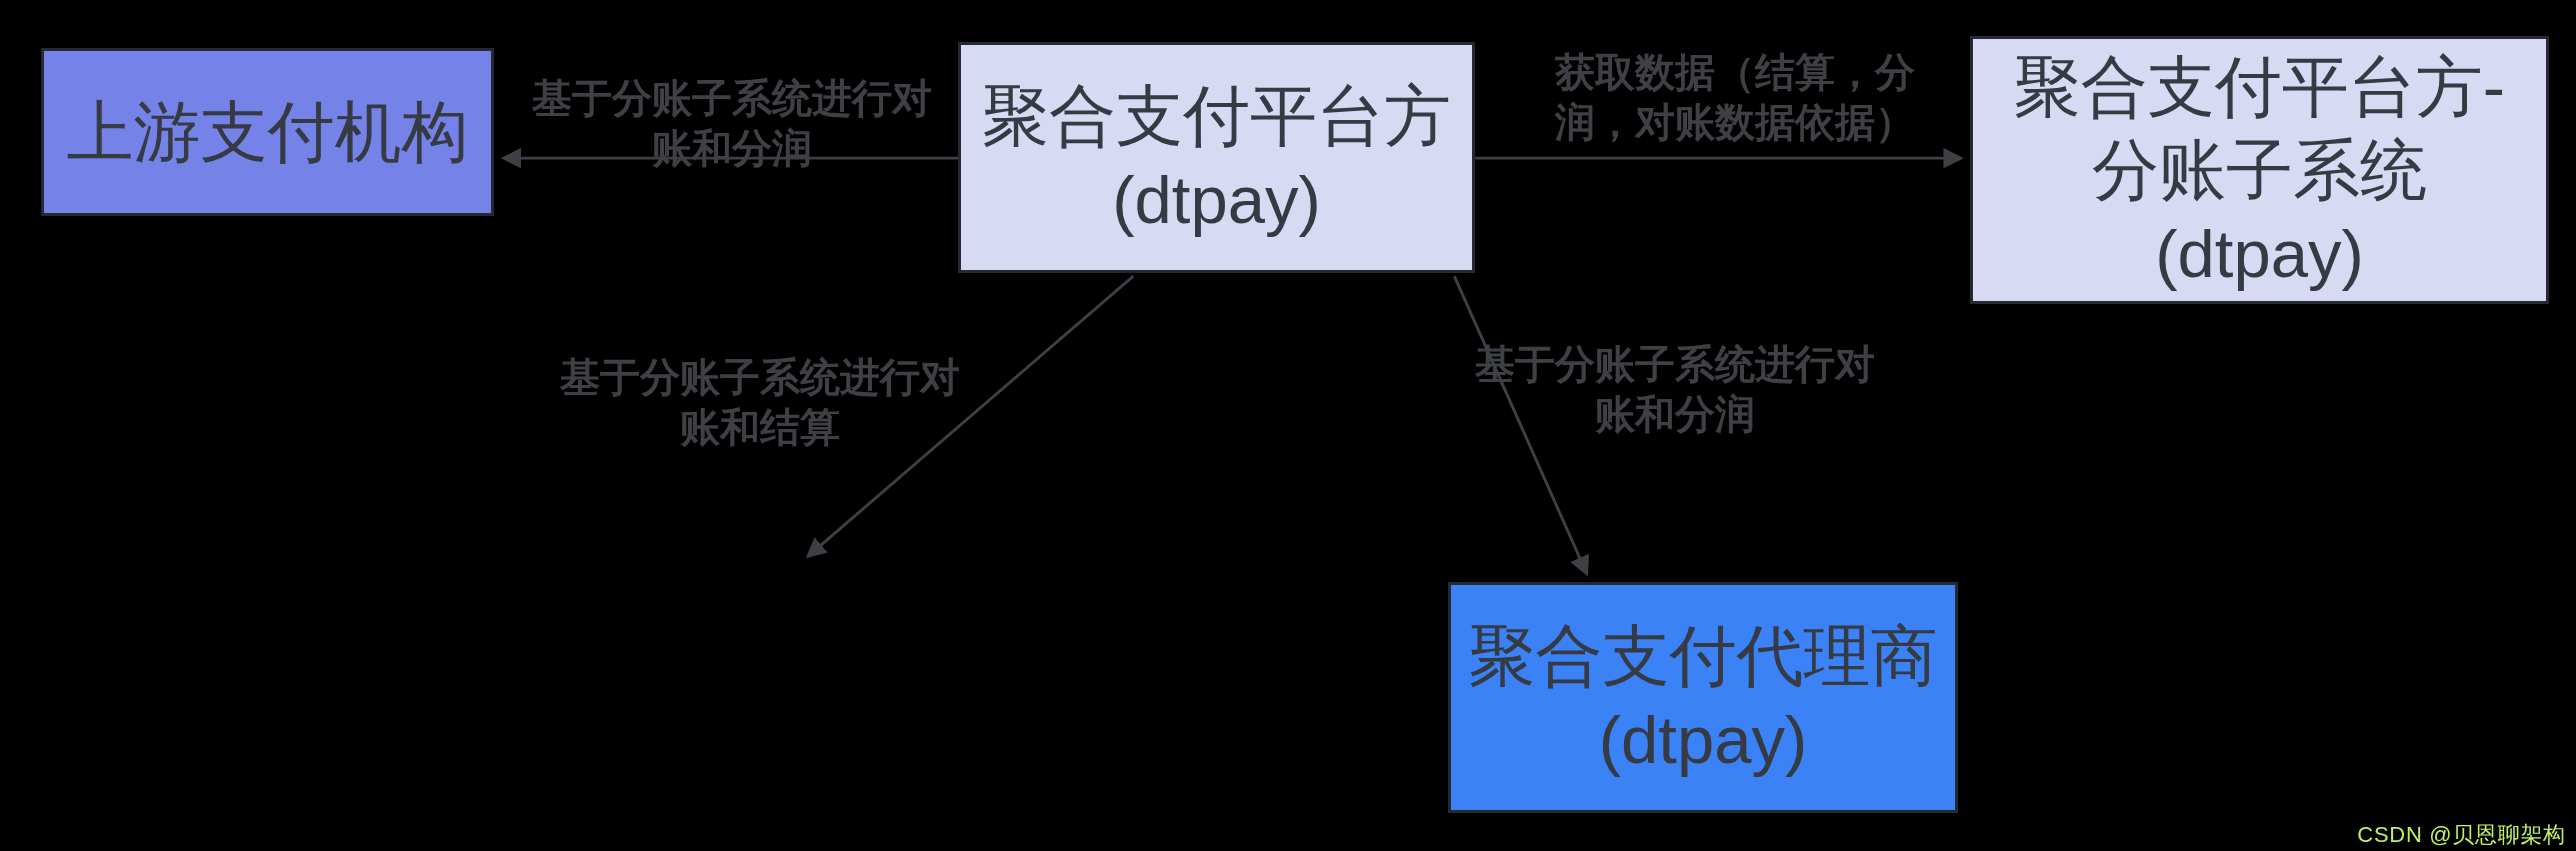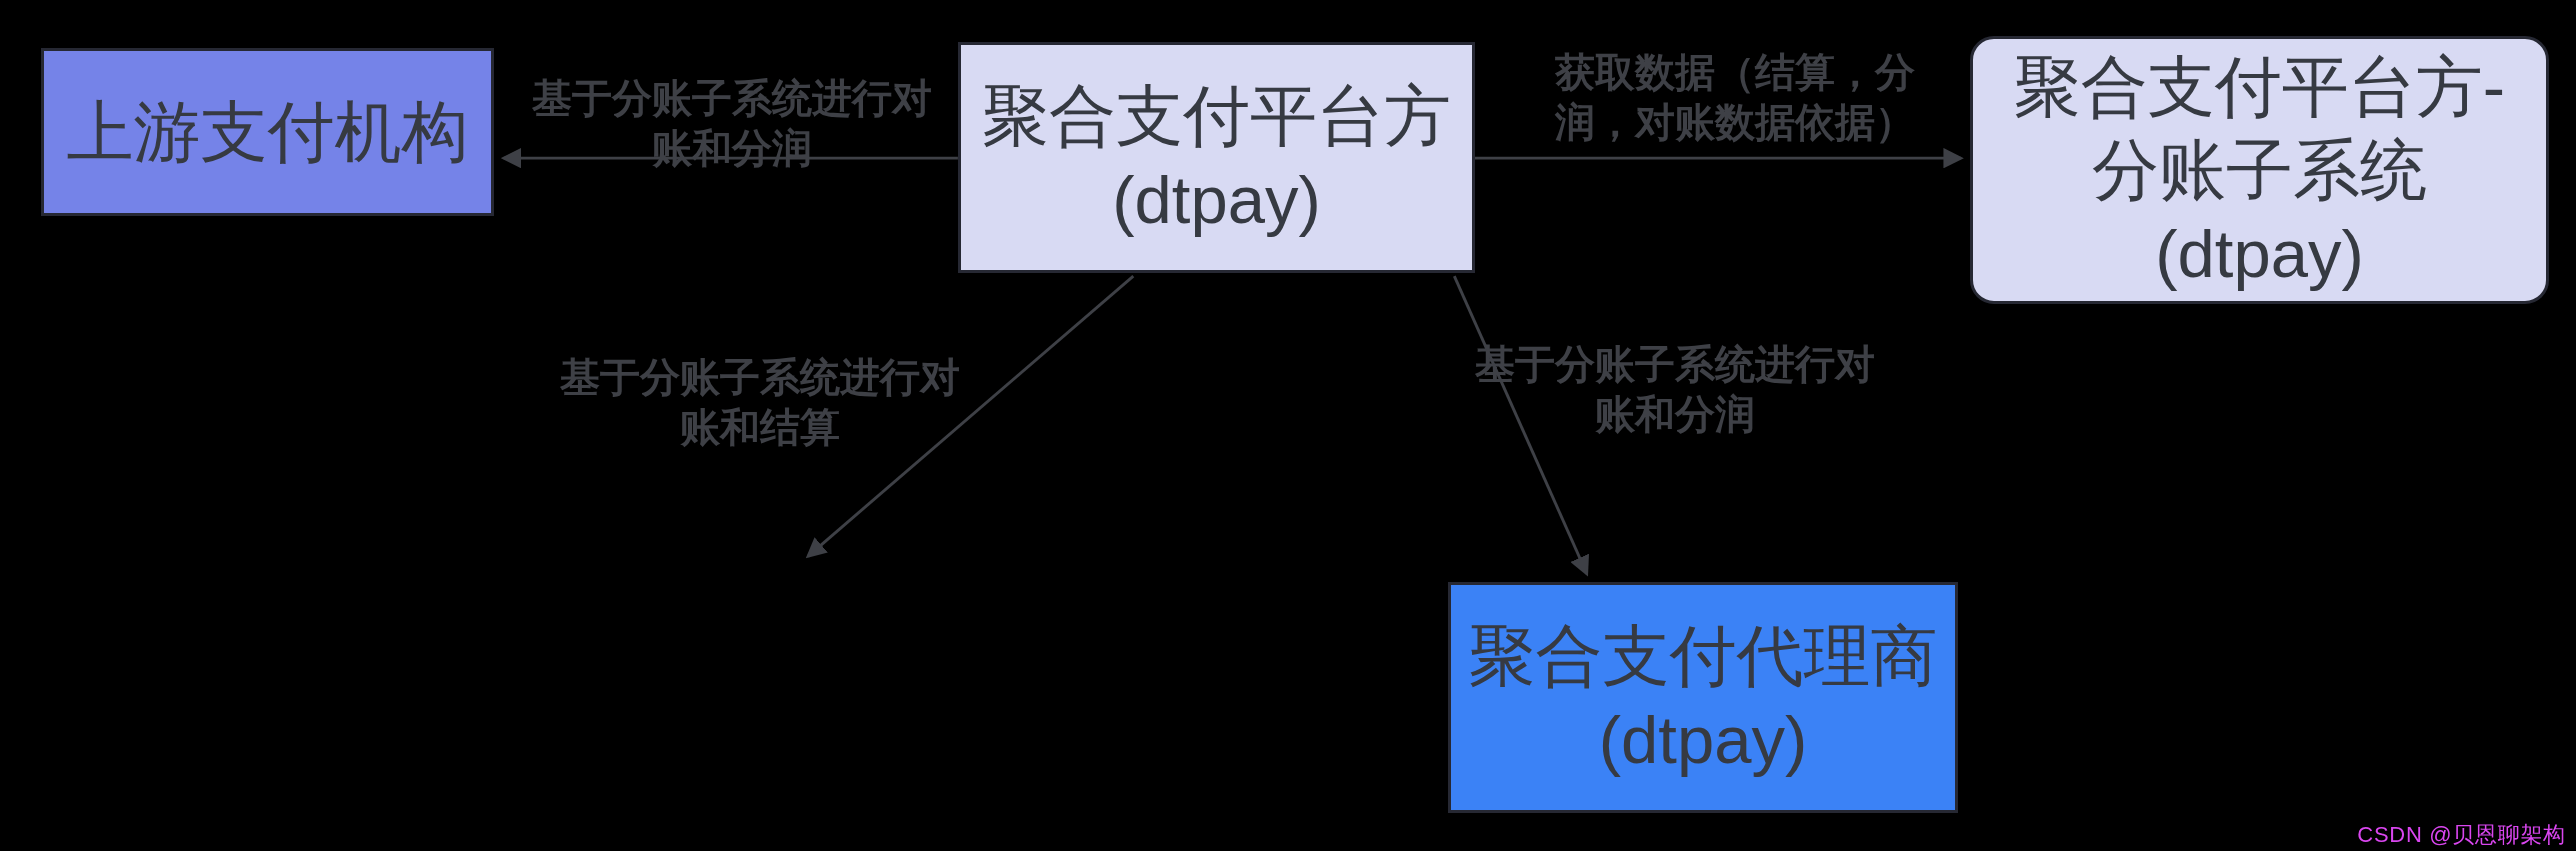--- a/index.html
+++ b/index.html
@@ -24,42 +24,42 @@
     justify-content: center;
     text-align: center;
     border: 3.6px solid #262833;
     color: #363A42;
     font-size: 67px;
     line-height: 1.24;
     white-space: pre-line;
   }
   #node-upstream  { left: 41px;   top: 48px;  width: 453px; height: 168px; background: #7583E8; }
   #node-platform  { left: 958px; top: 42px;  width: 517px; height: 231px; background: #D8DAF3; }
-  #node-subledger { left: 1970px; top: 36px;  width: 579px; height: 268px; background: #D8DAF3; border-radius: 24px; }
+  #node-subledger { left: 1970px; top: 36px;  width: 579px; height: 268px; background: #D8DAF3; }
   #node-merchant  { left: 562px;  top: 566px; width: 457px; height: 240px; background: #F29697; }
   #node-agent     { left: 1448px; top: 582px; width: 510px; height: 231px; background: #3b82f6; }
   .edge-label {
     position: absolute;
     width: 408px;
     color: #3E4046;
     font-size: 40px;
     font-weight: 700;
     line-height: 1.25;
     text-align: center;
     white-space: pre-line;
   }
   #lbl-upstream  { left: 528px;  top: 73px; }
   #lbl-subledger { left: 1531px; top: 47px;  }
   #lbl-merchant  { left: 556px;  top: 352px; }
   #lbl-agent     { left: 1471px; top: 339px; }
   .watermark {
     position: absolute;
     right: 10.2px;
     top: 820px;
-    color: #d946ef;
+    color: #bef264;
     font-size: 22px;
     font-weight: 400;
     letter-spacing: 0.7px;
   }
 </style>
 </head>
 <body>
 
 <div class="canvas">
 

